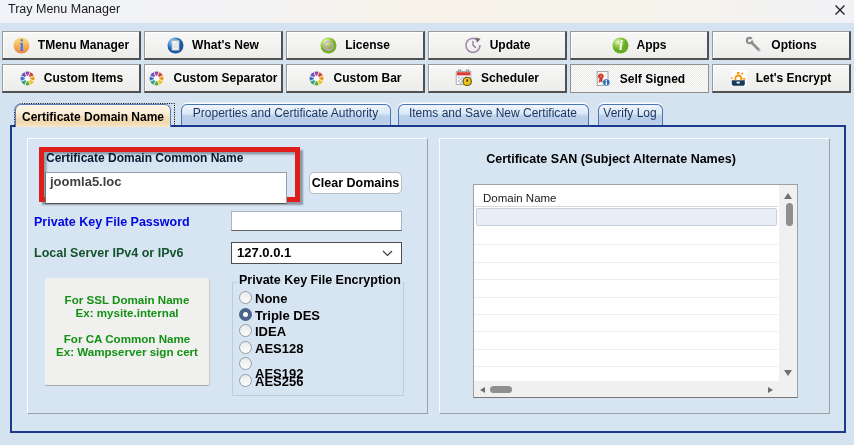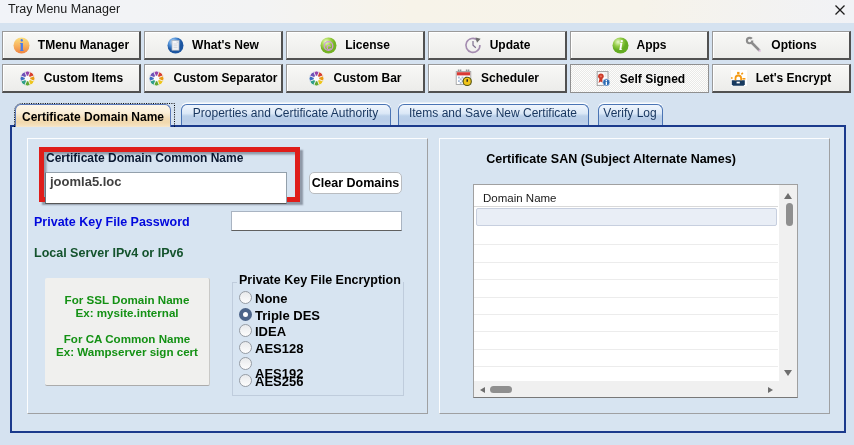--- a/index.html
+++ b/index.html
@@ -247,20 +247,23 @@
   <div class="grp" id="grpL"></div>
   <div class="grp" id="grpR"></div>
 
   <div id="redbox"></div>
   <div id="lblCDCN">Certificate Domain Common Name</div>
   <div id="txtDomain">joomla5.loc</div>
   <div id="btnClear">Clear Domains</div>
   <div id="lblPwd">Private Key File Password</div>
   <div id="txtPwd"></div>
   <div id="lblIp">Local Server IPv4 or IPv6</div>
+  <div id="combo">127.0.0.1<svg width="11" height="7" viewBox="0 0 11 7">
+        <path d="M1 1 L5.5 5.5 L10 1" fill="none" stroke="#3c3c3c" stroke-width="1.2"></path>
+      </svg></div>
   <div id="greenbox">For SSL Domain Name<br>Ex: mysite.internal<br><br>For CA Common Name<br>Ex: Wampserver sign cert</div>
   <div id="grpRadio"></div>
   <div id="lblEnc">Private Key File Encryption</div>
 
   <div class="radio" style="top:291px;"></div>
     <div class="rlbl" style="top:291px;">None</div>
   <div class="radio on" style="top:308px;"></div>
     <div class="rlbl" style="top:308px;">Triple DES</div>
   <div class="radio" style="top:324px;"></div>
     <div class="rlbl" style="top:324px;">IDEA</div>

